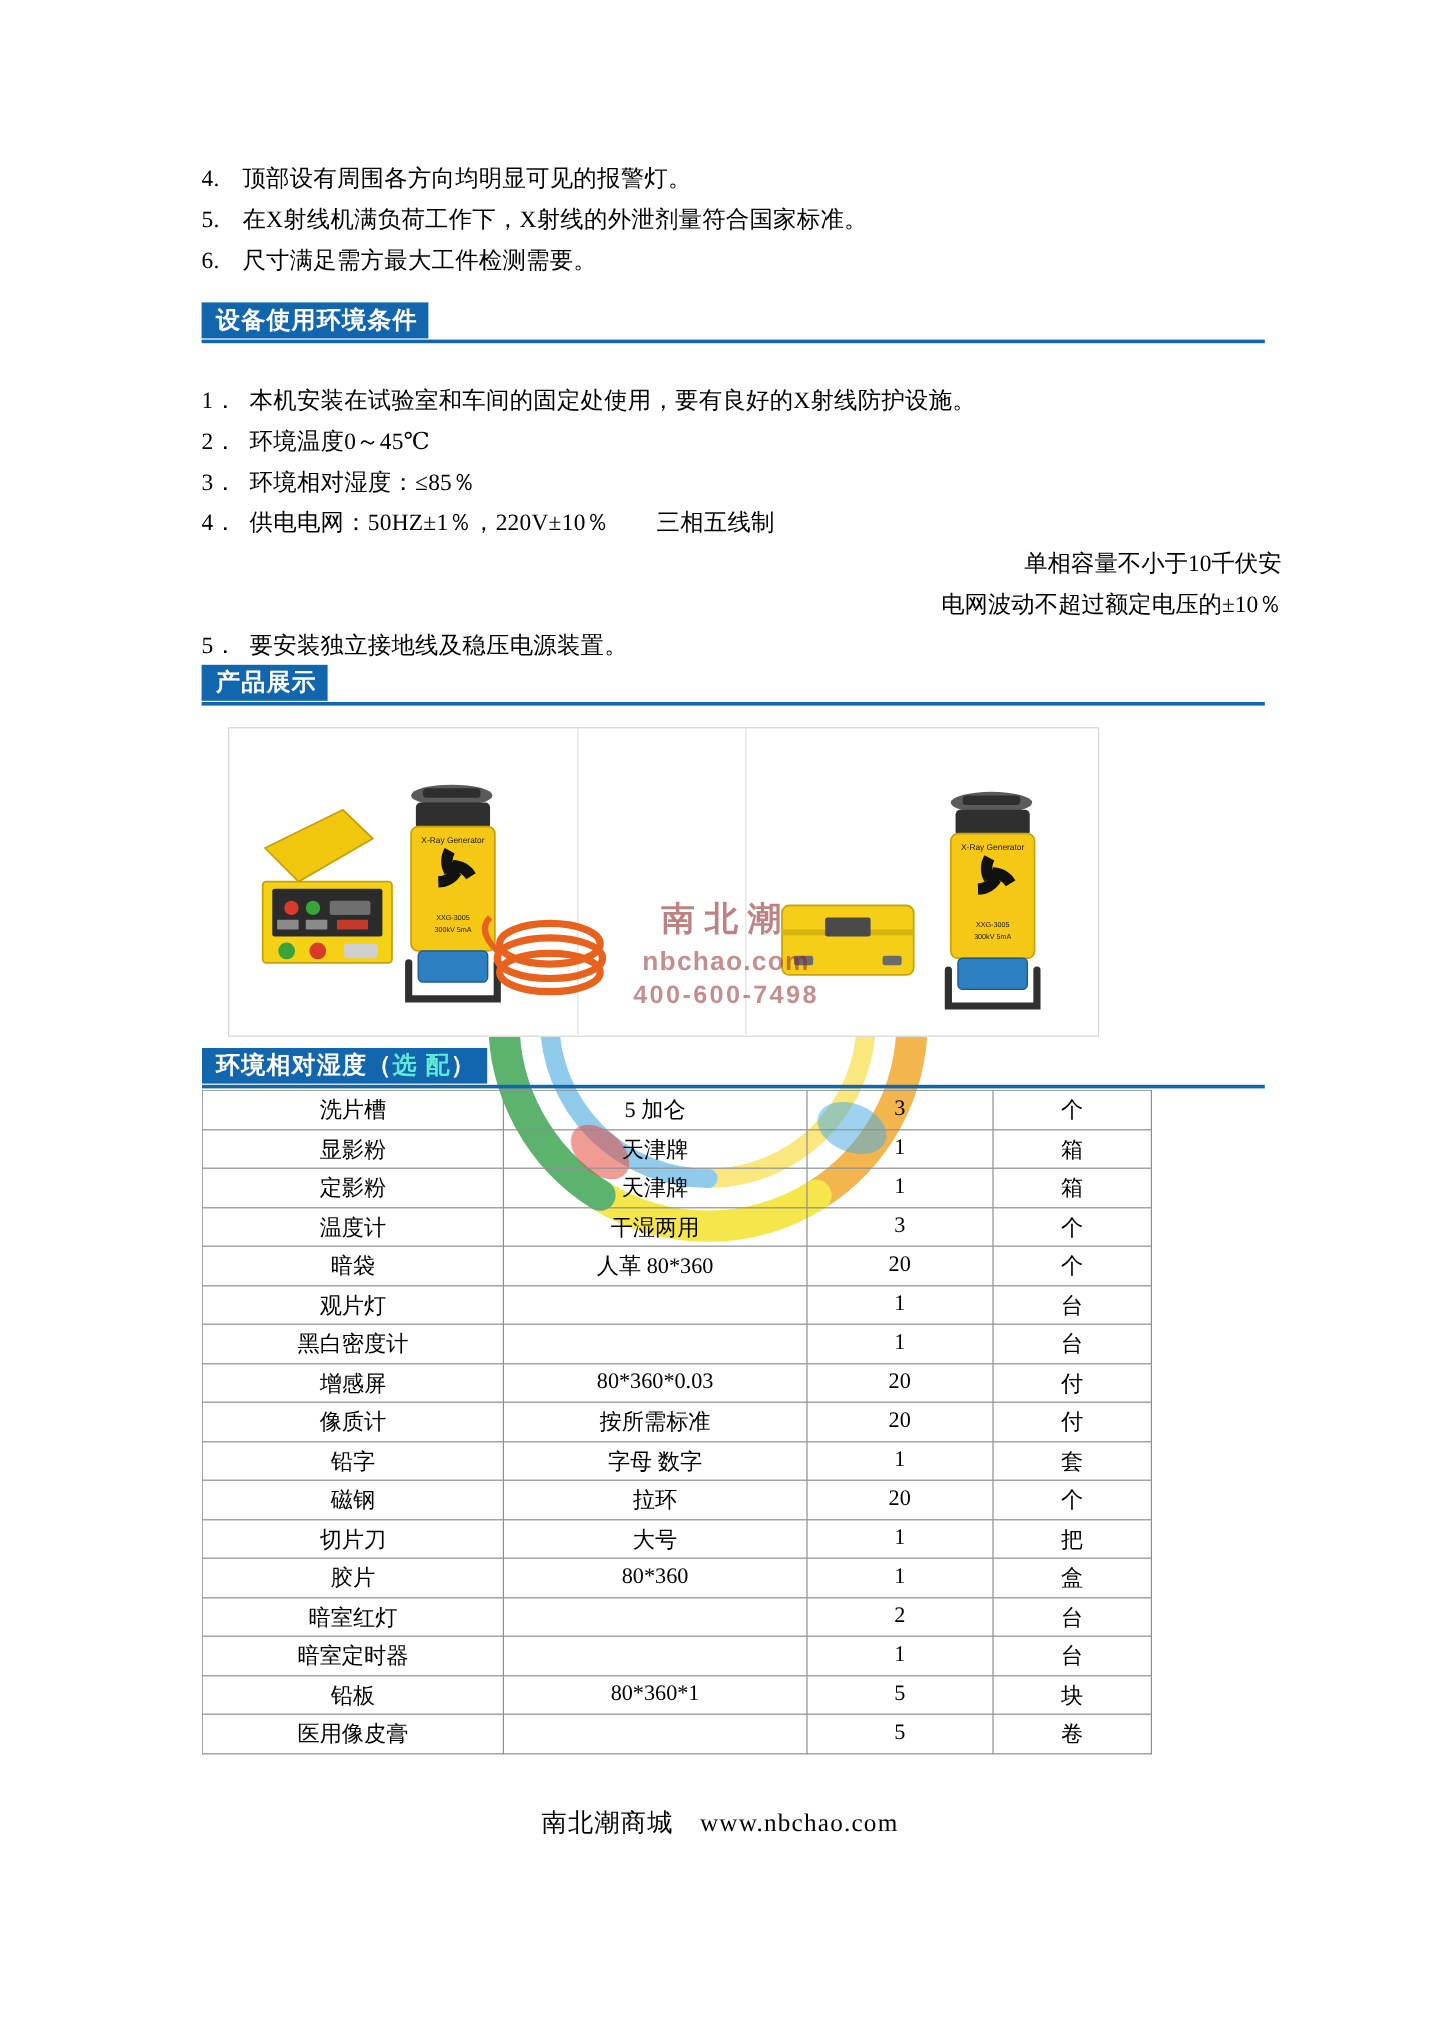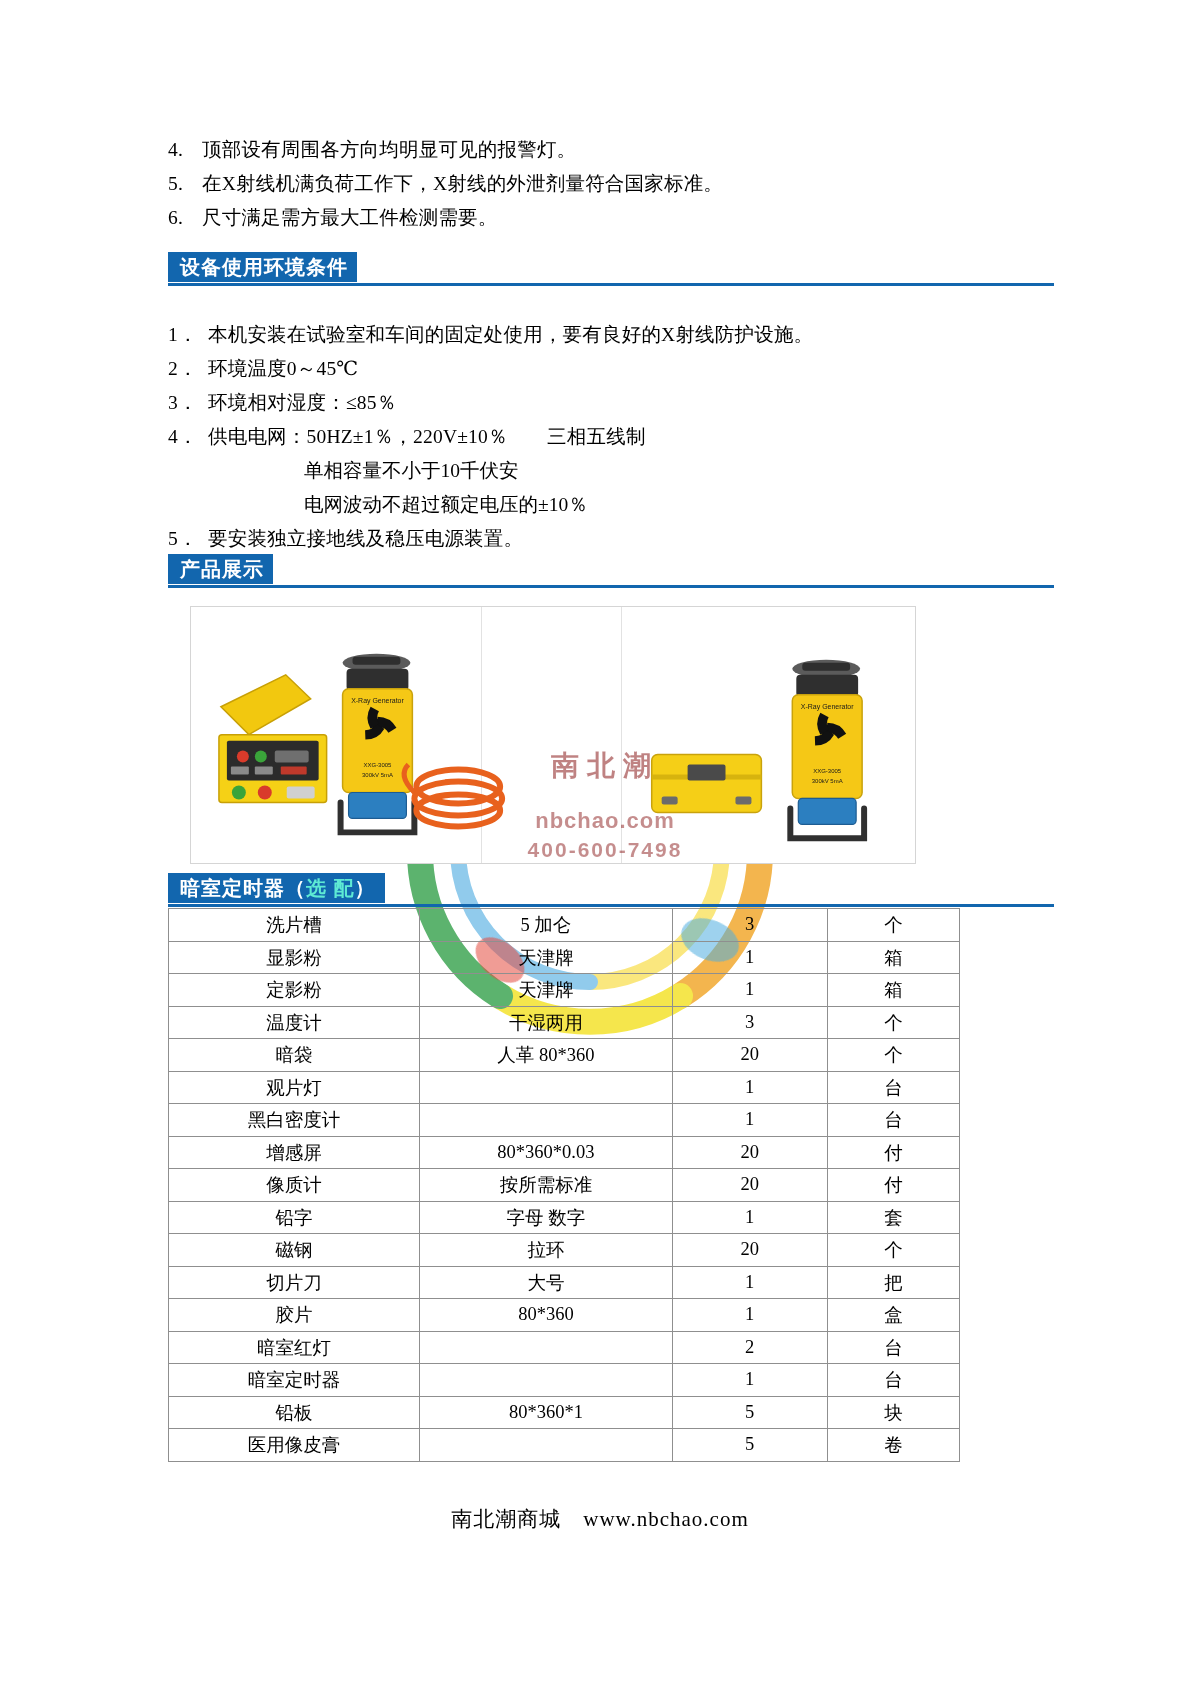--- a/index.html
+++ b/index.html
@@ -36,20 +36,21 @@
     flex: 0 0 34px;
     text-align: left;
     font-family: "Liberation Serif", serif;
   }
   .list-text { flex: 1 1 auto; }
   .sub-line {
     font-size: 19.5px;
     line-height: 34px;
     padding-left: 136px;
     white-space: pre;
+    text-align: right;
   }
 
   
   #top-list { position: absolute; left: 168px; top: 133px; width: 900px; }
 
   
   .section-header {
     position: absolute;
     left: 168px;
     width: 886px;
@@ -142,21 +143,20 @@
     letter-spacing: 8px;
     line-height: 42px;
   }
   #watermark-text .wm-site {
     font-size: 22px;
     font-weight: bold;
     color: #8c1d1d;
     opacity: 0.5;
     letter-spacing: 1px;
     line-height: 28px;
-    margin-top: 20px;
   }
   #watermark-text .wm-tel {
     font-size: 21px;
     font-weight: bold;
     color: #8c1d1d;
     opacity: 0.5;
     letter-spacing: 2px;
     line-height: 30px;
   }
 
@@ -350,21 +350,21 @@
         <text x="638" y="166" font-size="6" fill="#1a1a1a" text-anchor="middle" font-family="Liberation Sans, sans-serif">XXG-3005</text>
         <text x="638" y="176" font-size="6" fill="#1a1a1a" text-anchor="middle" font-family="Liberation Sans, sans-serif">300kV  5mA</text>
         <rect x="609" y="192" width="58" height="26" rx="4" fill="#2c7fc0" stroke="#1d5c92" stroke-width="1.2"></rect>
         <path d="M601 202 L601 232 L675 232 L675 202" fill="none" stroke="#303030" stroke-width="6" stroke-linecap="round"></path>
       </g>
     </svg>
   </div>
 
   <div class="section-header" id="hdr-dark">
     <span class="rule"></span>
-    <span class="tag"><span>暗室定时器（</span><span class="opt">选  配</span><span>）</span></span>
+    <span class="tag"><span>环境相对湿度（</span><span class="opt">选  配</span><span>）</span></span>
   </div>
 
   <table id="consumables-table">
     <tbody>
       <tr>
           <td class="c-name">洗片槽</td>
           <td class="c-spec">5 加仑</td>
           <td class="c-qty">3</td>
           <td class="c-unit">个</td>
         </tr>

